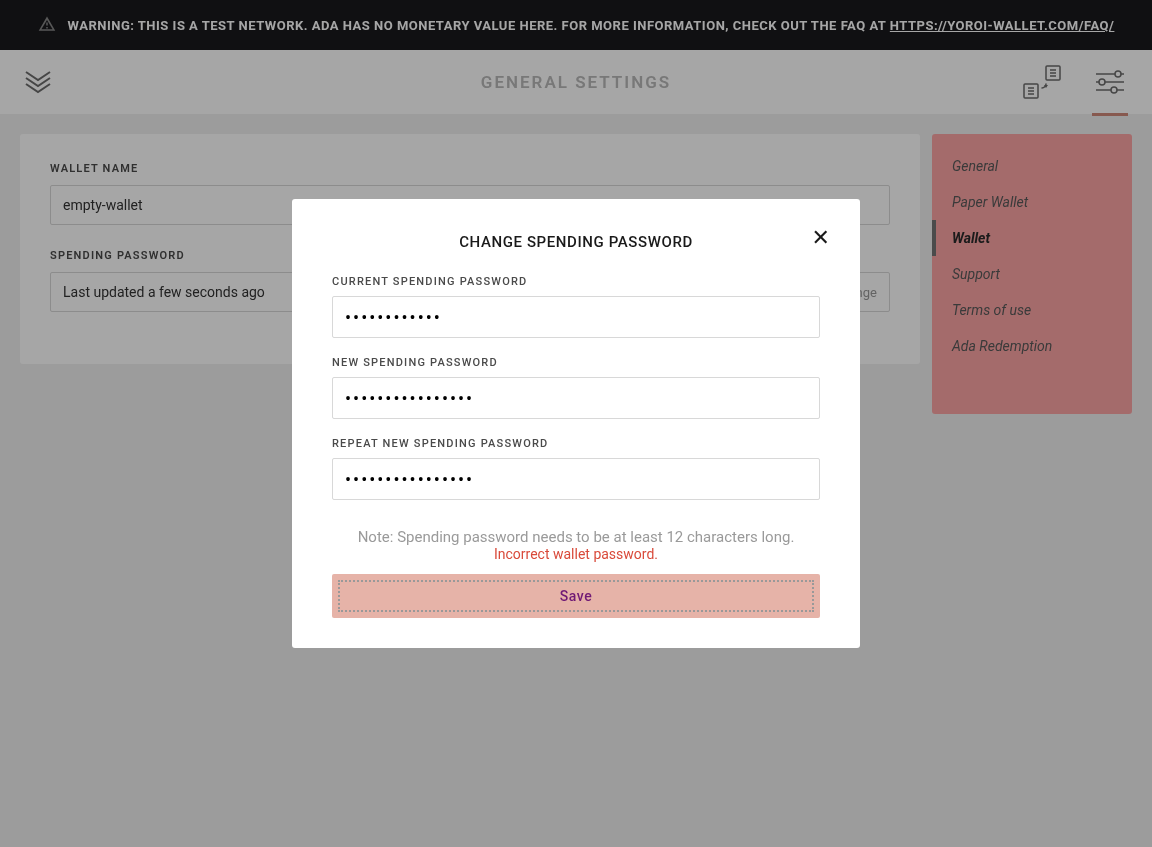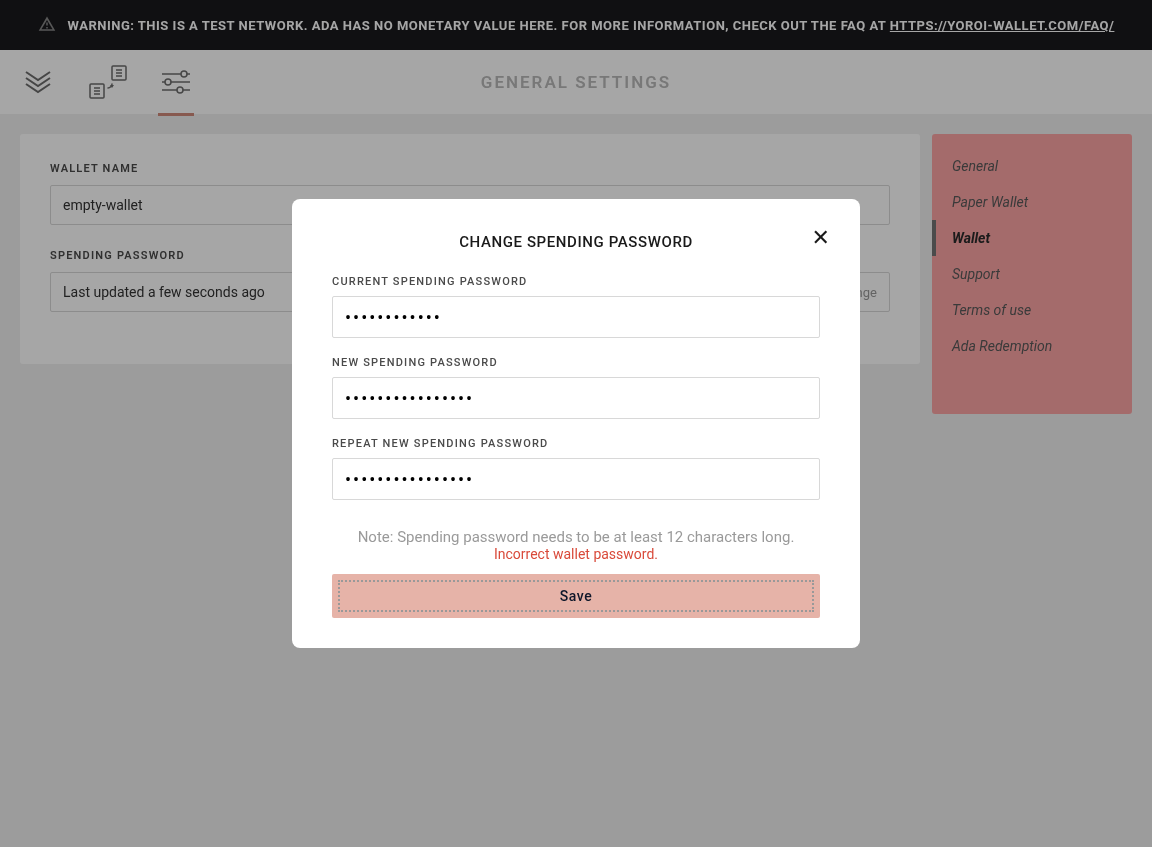--- a/index.html
+++ b/index.html
@@ -33,20 +33,21 @@
       color: #888;
     }
     .warning-banner a {
       color: #ffffff;
     }
     .header {
       background: #ffffff;
       height: 64px;
       display: flex;
       align-items: center;
+      justify-content: space-between;
       padding: 0 20px;
       position: relative;
       gap: 30px;
     }
     .logo-icon {
       width: 36px;
       height: 36px;
       color: #6c6c6c;
     }
     .header-title {
@@ -163,21 +164,21 @@
       height: 100%;
       background: rgba(0,0,0,0.35);
       display: flex;
       align-items: center;
       justify-content: center;
       z-index: 50;
     }
     .modal {
       background: #ffffff;
       width: 568px;
-      border-radius: 8px;
+      border-radius: 3px;
       padding: 34px 40px 30px;
       position: relative;
     }
     .modal-title {
       text-align: center;
       font-size: 15px;
       font-weight: 500;
       letter-spacing: 0.6px;
       color: #1a1a1a;
       margin-bottom: 24px;
@@ -225,21 +226,21 @@
       margin-bottom: 12px;
     }
     .modal-save-btn {
       width: 100%;
       height: 44px;
       background: #e6b3a8;
       border: none;
       border-radius: 2px;
       outline: 2px dotted #999;
       outline-offset: -8px;
-      color: #0f172a;
+      color: #701a75;
       font-size: 14px;
       font-weight: 500;
       letter-spacing: 0.5px;
       cursor: pointer;
       font-family: inherit;
     }
   </style>
 </head>
 <body>
 

